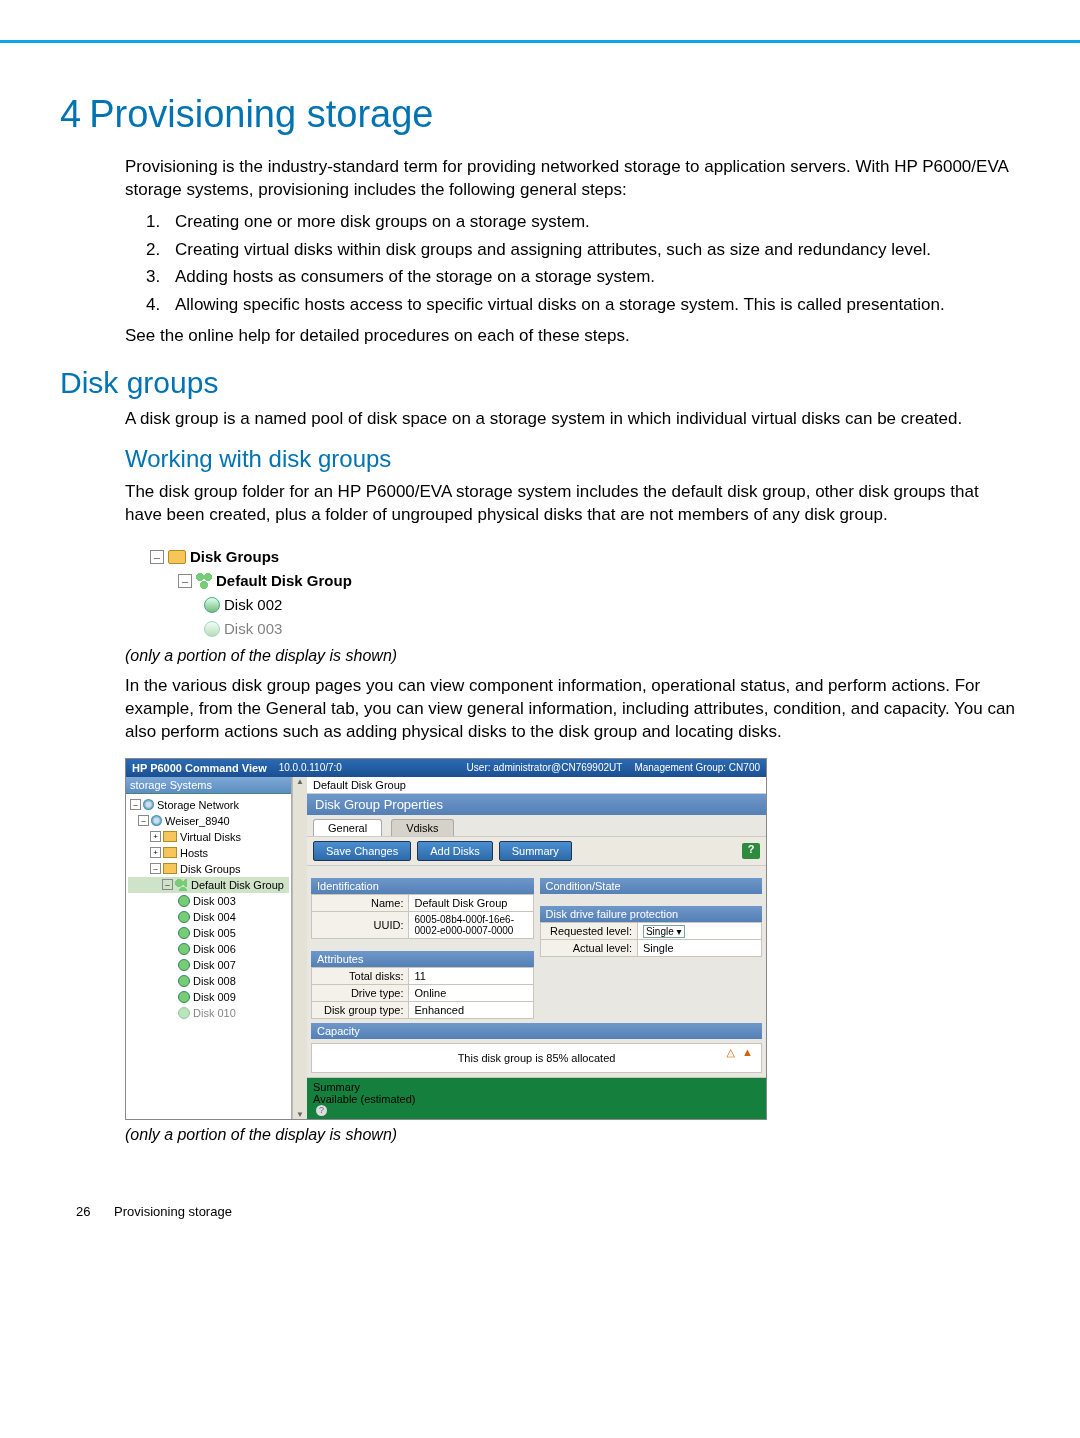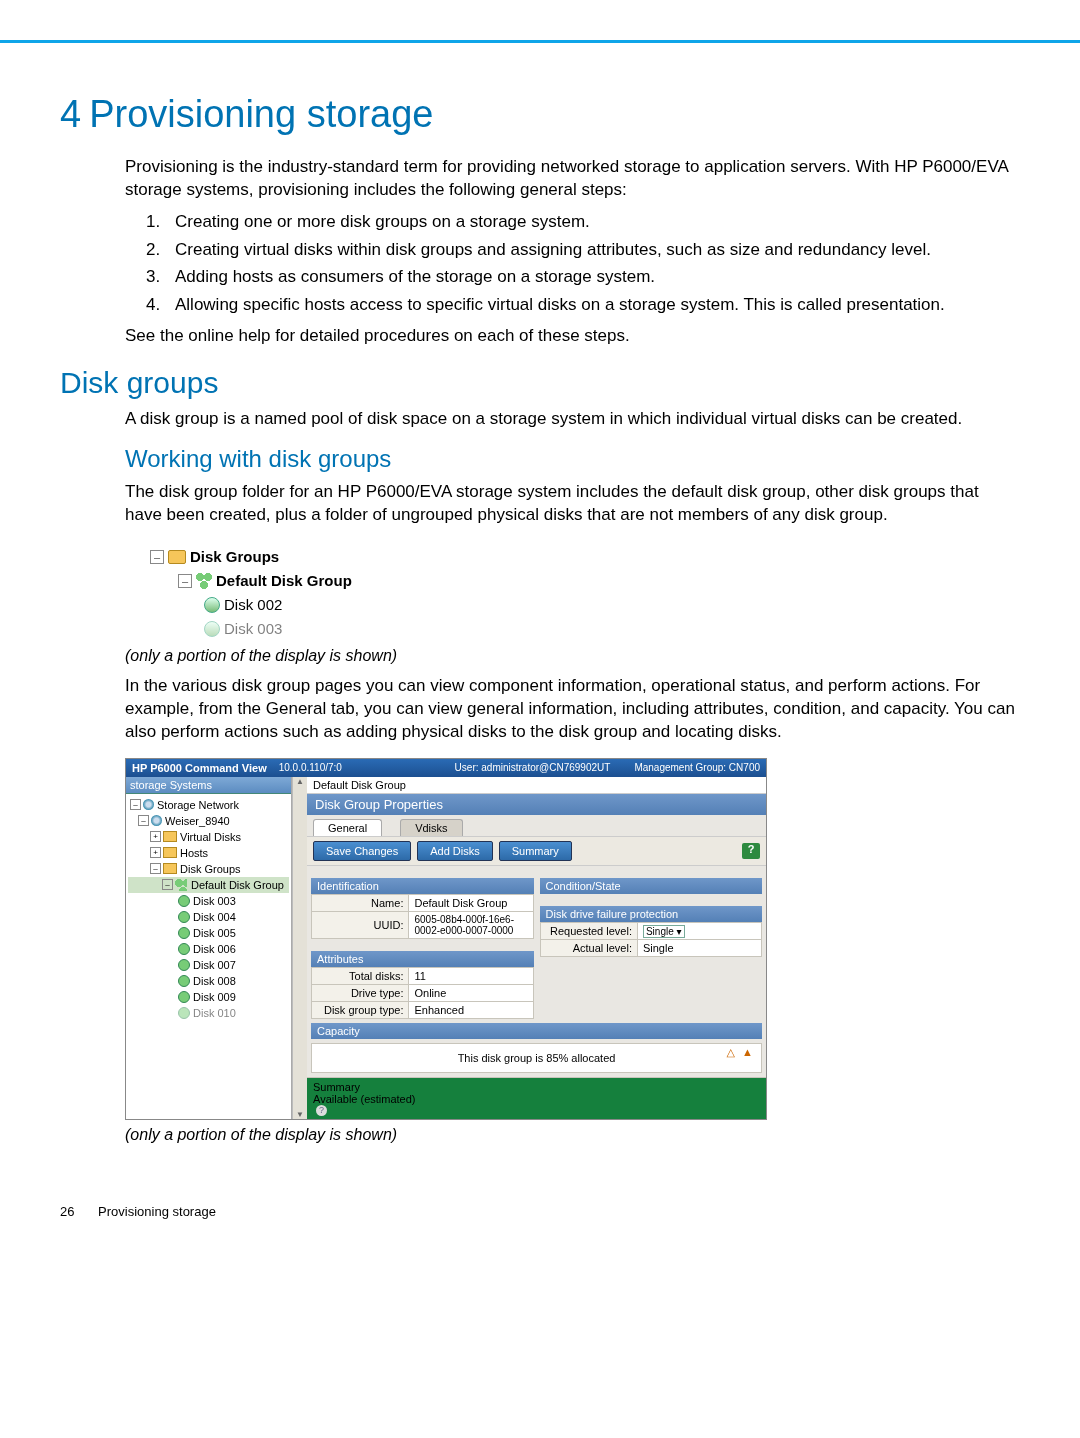--- a/index.html
+++ b/index.html
@@ -88,21 +88,21 @@
   }
   .titlebar {
     background: linear-gradient(#2a6bb5,#1c4f90);
     color:#fff;
     padding:3px 6px;
     display:flex;
     justify-content:space-between;
     align-items:center;
   }
   .titlebar .left { display:flex; gap:12px; align-items:center;}
-  .titlebar .right { display:flex; gap:24px;text-align:right; }
+  .titlebar .right { display:flex; gap:12px;text-align:right; }
   .main-split { display:flex; }
   .left-pane {
     width:165px;
     background:#fff;
     border-right:1px solid #aaa;
   }
   .lp-header {
     background:linear-gradient(#7ea9d6,#5c8cc1);
     color:#fff;padding:2px 4px;border-bottom:1px solid #487;
   }
@@ -112,21 +112,21 @@
   .lp-fold { width:12px;height:9px;background:#f6c65a;border:1px solid #b58a1f;display:inline-block;margin-right:3px;}
   .lp-disk { width:10px;height:10px;border-radius:50%;background:#7c7;border:1px solid #385;display:inline-block;margin-right:3px;}
   .lp-globe { width:11px;height:11px;border-radius:50%;background:radial-gradient(circle,#cde 30%,#38a 70%);display:inline-block;margin-right:3px;}
   .lp-i0{padding-left:2px}.lp-i1{padding-left:10px}.lp-i2{padding-left:22px}.lp-i3{padding-left:34px}.lp-i4{padding-left:50px}
   .lp-sel { background:#cfe3c8; }
   .right-pane { flex:1; background:#e9e7e2; }
   .bc { background:#fff;border-bottom:1px solid #ccc;padding:2px 6px;}
   .panel-title {
     background:linear-gradient(#6f97c9,#5480b6);color:#fff;padding:3px 8px;font-size:13px;
   }
-  .tabs { display:flex; background:#e9e7e2;padding:4px 6px 0 6px;gap:18px;}
+  .tabs { display:flex; background:#e9e7e2;padding:4px 6px 0 6px;gap:9px;}
   .tab { background:#fff;border:1px solid #aaa;border-bottom:none;padding:2px 14px;border-radius:3px 3px 0 0;font-size:11px;}
   .tab.inactive { background:#d6d2c9;}
   .btn-row { background:#ece9e1;padding:4px 6px;display:flex;gap:6px;align-items:center;border-top:1px solid #ccc;border-bottom:1px solid #ccc;}
   .btn { background:linear-gradient(#4a8fd1,#2d6aa8);color:#fff;padding:3px 12px;border:1px solid #235;border-radius:2px;font-size:11px;}
   .help-btn { margin-left:auto;background:#2d8a3f;color:#fff;width:18px;height:16px;text-align:center;border-radius:2px;font-weight:bold;}
   .prop-cols { display:flex; gap:6px; padding:0 4px 4px 4px;}
   .prop-col { flex:1; }
   .sect-hdr { background:linear-gradient(#6f97c9,#5480b6);color:#fff;padding:2px 6px;font-size:11px;margin-top:12px;}
   .prop-table { width:100%; border-collapse:collapse;font-size:11px;}
   .prop-table td { border:1px solid #c8c5bb;padding:2px 5px;background:#fff;}
@@ -134,21 +134,21 @@
   .status-dot { display:inline-block;width:11px;height:11px;border-radius:50%;margin-right:4px;vertical-align:middle;}
   .dot-green{background:#4db34d;border:1px solid #2a7;}
   .dot-orange{background:#e8a23a;border:1px solid #b47;}
   .sel-box { border:1px solid #7a9;background:#fff;padding:0 2px;font-size:10px;}
   .cap-bar { margin:4px;}
   .cap-text { text-align:center;font-size:11px;background:#fff;border:1px solid #c8c5bb;padding:8px;position:relative;}
   .warn-icons { position:absolute;right:6px;top:2px;color:#c60;font-size:11px;letter-spacing:2px;}
   .sum-row { display:flex;padding:3px 6px;font-size:11px;background:#15803d;border-top:1px solid #c8c5bb;flex-direction:column;}
   .sum-row .sp { flex:1;}
   .q-icon{display:inline-block;width:11px;height:11px;border-radius:50%;background:#ddd;color:#668;font-size:9px;text-align:center;margin-left:3px;}
-  .footer { margin-top:60px;font-size:13px;}
+  .footer { margin-top:60px;font-size:13px;margin-left:16px;}
   .footer .pn{margin-right:20px;}
   .scroll-stub{width:14px;background:#e4e1d7;border-left:1px solid #bbb;display:flex;flex-direction:column;justify-content:space-between;align-items:center;}
   .scroll-stub span{font-size:8px;color:#666;}
 </style>
 </head>
 <body>
 
 <div class="page">
 
   <h1 class="chapter-title">

